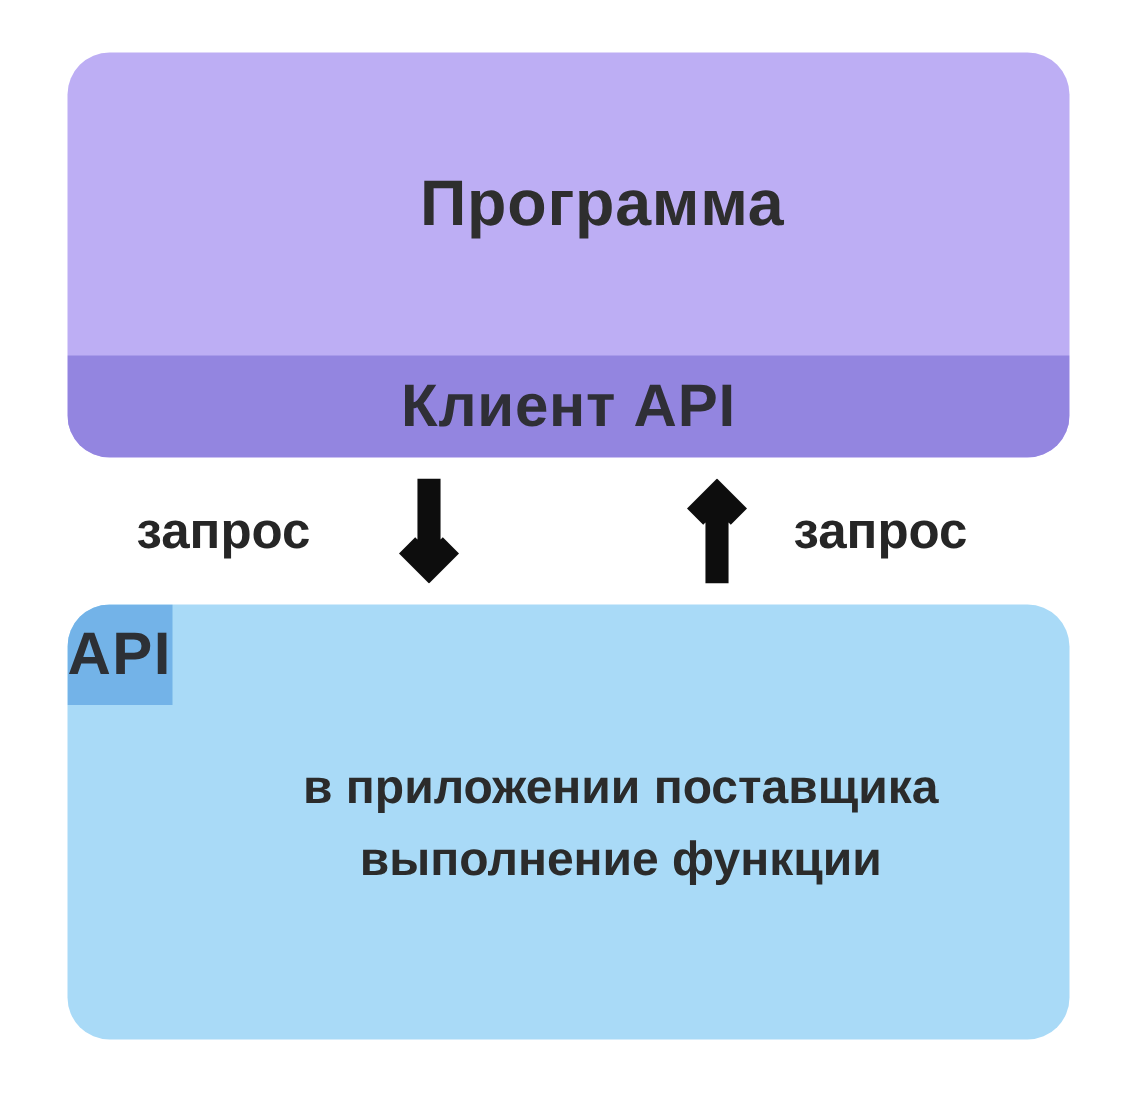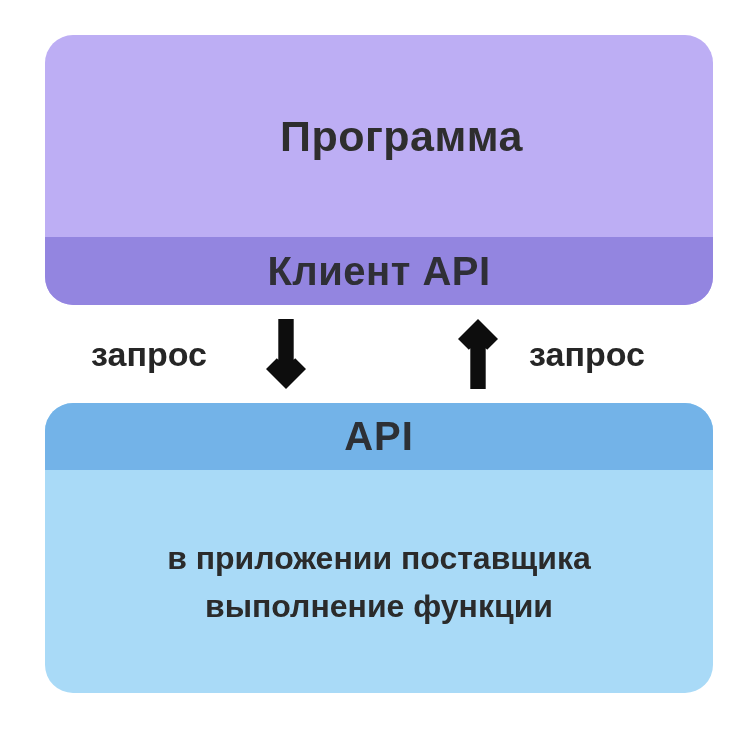--- a/index.html
+++ b/index.html
@@ -91,21 +91,21 @@
   
   .api-box {
     position: absolute;
     left: 45px;
     top: 403px;
     width: 668px;
     height: 290px;
     border-radius: 28px;
     background: #a9daf7;
     display: flex;
-    flex-direction: column;
+    flex-direction: row;
     overflow: hidden;
   }
   .api-header {
     height: 67px;
     background: #73b3e8;
     display: flex;
     align-items: center;
     justify-content: center;
   }
   .api-title {

